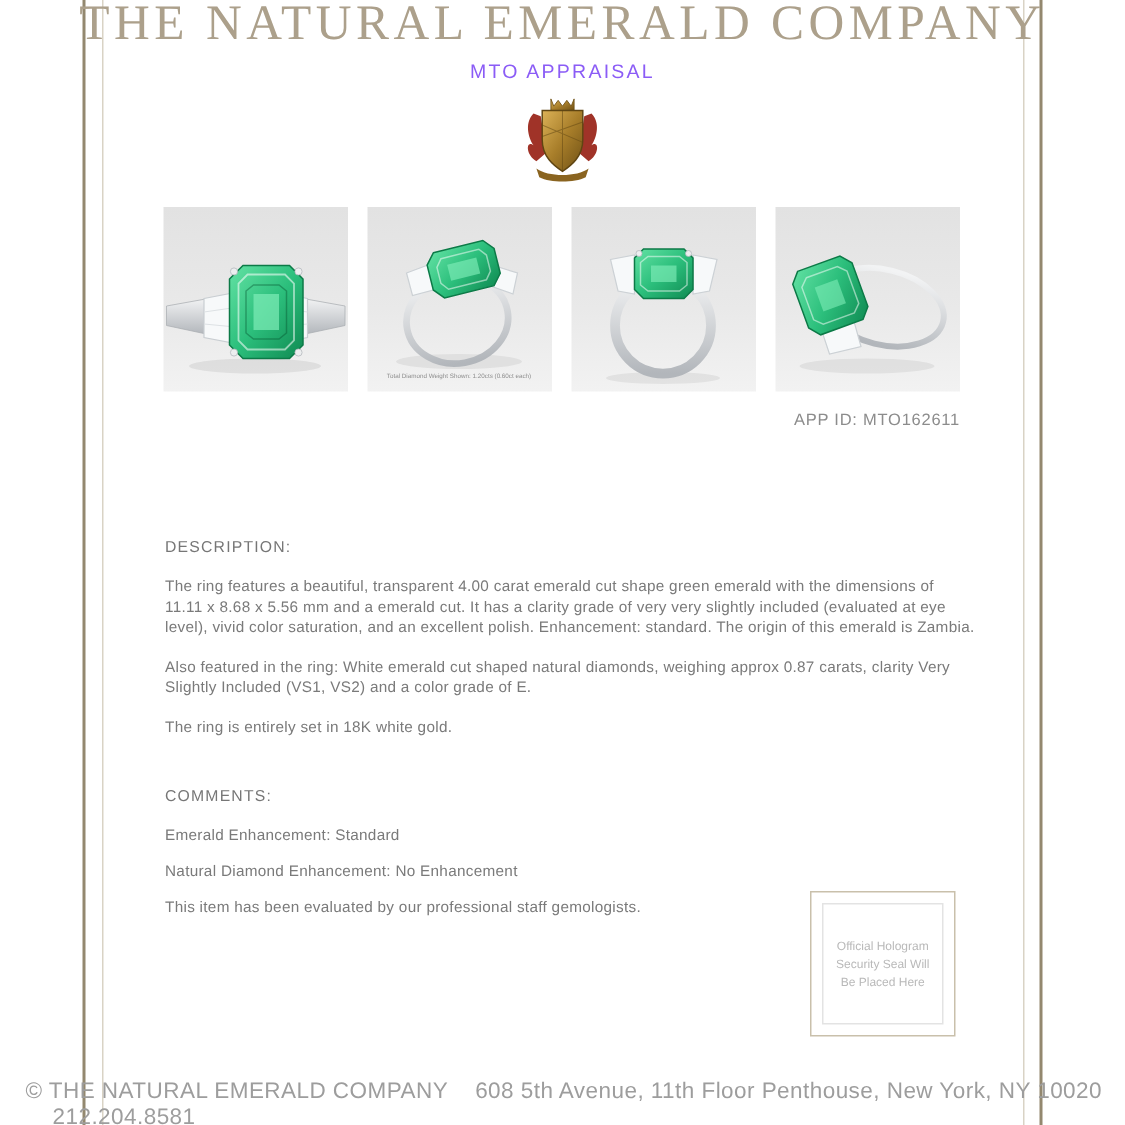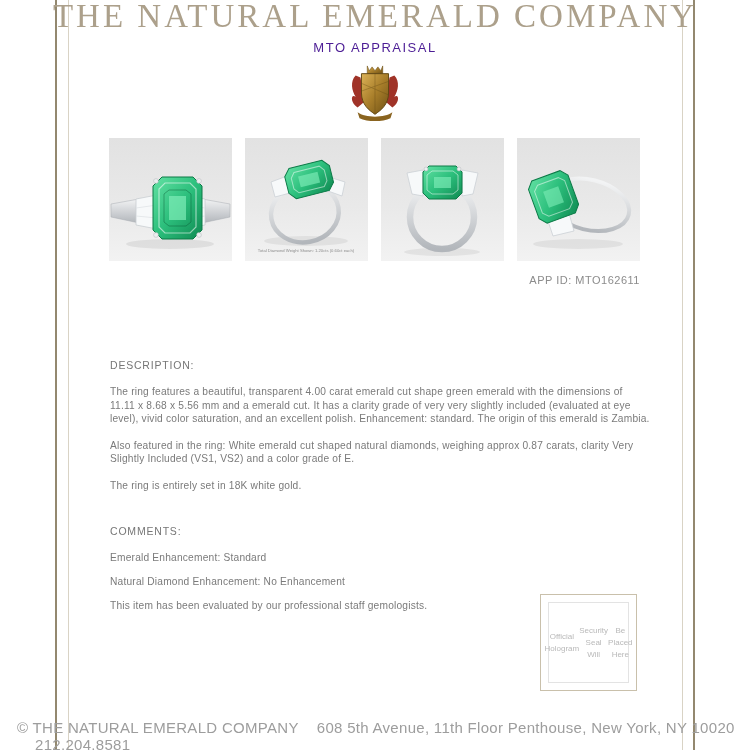--- a/index.html
+++ b/index.html
@@ -10,42 +10,42 @@
   .frame-line{position:absolute;top:0;bottom:0;}
   .fl-dark-left{left:55px;width:2px;background:#93886f;}
   .fl-light-left{left:68px;width:1px;background:#d9d3c5;}
   .fl-light-right{right:67px;width:1px;background:#d9d3c5;}
   .fl-dark-right{right:55px;width:2px;background:#93886f;}
 
   .title{position:absolute;top:-4px;left:0;right:0;text-align:center;
     font-family:"Liberation Serif",serif;font-size:33px;font-weight:400;
     letter-spacing:3px;color:#aca08b;line-height:1.25;white-space:nowrap;}
   .subtitle{position:absolute;top:40px;left:0;right:0;text-align:center;
-    font-size:13px;letter-spacing:1.5px;color:#4c1d95;}
+    font-size:13px;letter-spacing:1.5px;color:#8b5cf6;}
 
   .crest{position:absolute;top:62px;left:0;right:0;display:flex;justify-content:center;}
 
   .photos{position:absolute;top:138px;left:109px;display:flex;gap:13px;}
   .photo{width:123px;height:123px;background:linear-gradient(180deg,#e2e2e2 0%,#e9e9e9 55%,#f2f2f2 100%);
     position:relative;overflow:hidden;}
   .photo svg{display:block;}
 
   .app-id{position:absolute;top:274px;right:110px;font-size:11px;letter-spacing:.5px;color:#8c8c8c;}
 
   .textblock{position:absolute;left:110px;width:540px;color:#7a7a7a;}
   .desc{top:359px;}
   .comm{top:525px;}
   .tb-heading{font-size:10.5px;letter-spacing:.8px;margin:0 0 14px 0;color:#767676;}
   .tb-para{font-size:10.2px;line-height:13.5px;margin:0 0 13px 0;letter-spacing:.2px;}
   .tb-item{font-size:10.2px;line-height:13px;margin:0 0 11px 0;letter-spacing:.2px;}
 
   .hologram{position:absolute;left:540px;top:594px;width:97px;height:97px;
     border:1px solid #c9c0ab;box-sizing:border-box;padding:7px;background:#fff;}
   .hologram-inner{width:100%;height:100%;border:1px solid #e3e3e3;box-sizing:border-box;
-    display:flex;align-items:center;justify-content:center;
+    display:flex;flex-direction:column;align-items:center;justify-content:center;
     font-size:8px;line-height:1.5;color:#b9b9b9;text-align:center;}
 
   .footer{position:absolute;top:719px;left:17px;right:0;text-align:left;
     font-size:15px;letter-spacing:.3px;color:#9d9d9d;}
   .footer .sep{display:inline-block;width:18px;}
   .footer-line2{margin-top:2px;}
 
   .defs-holder{position:absolute;width:0;height:0;overflow:hidden;}
 </style>
 </head>

